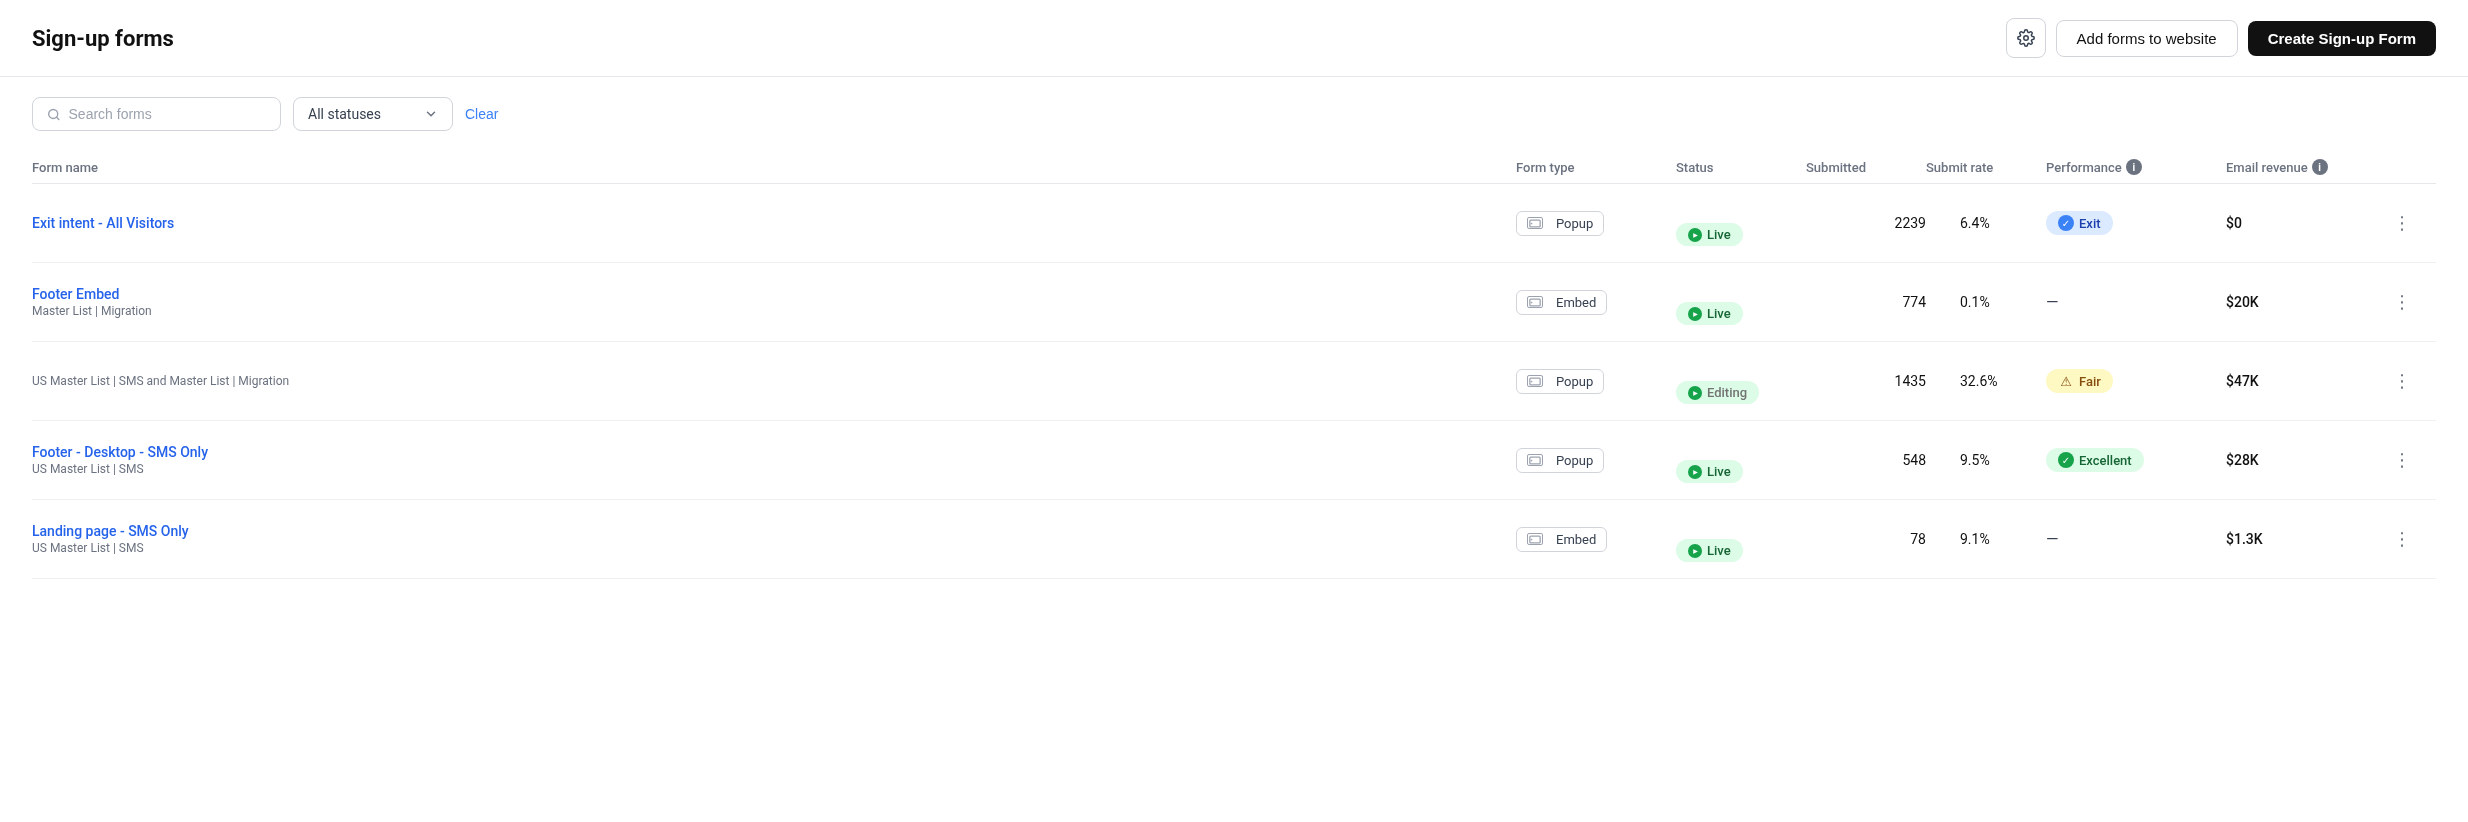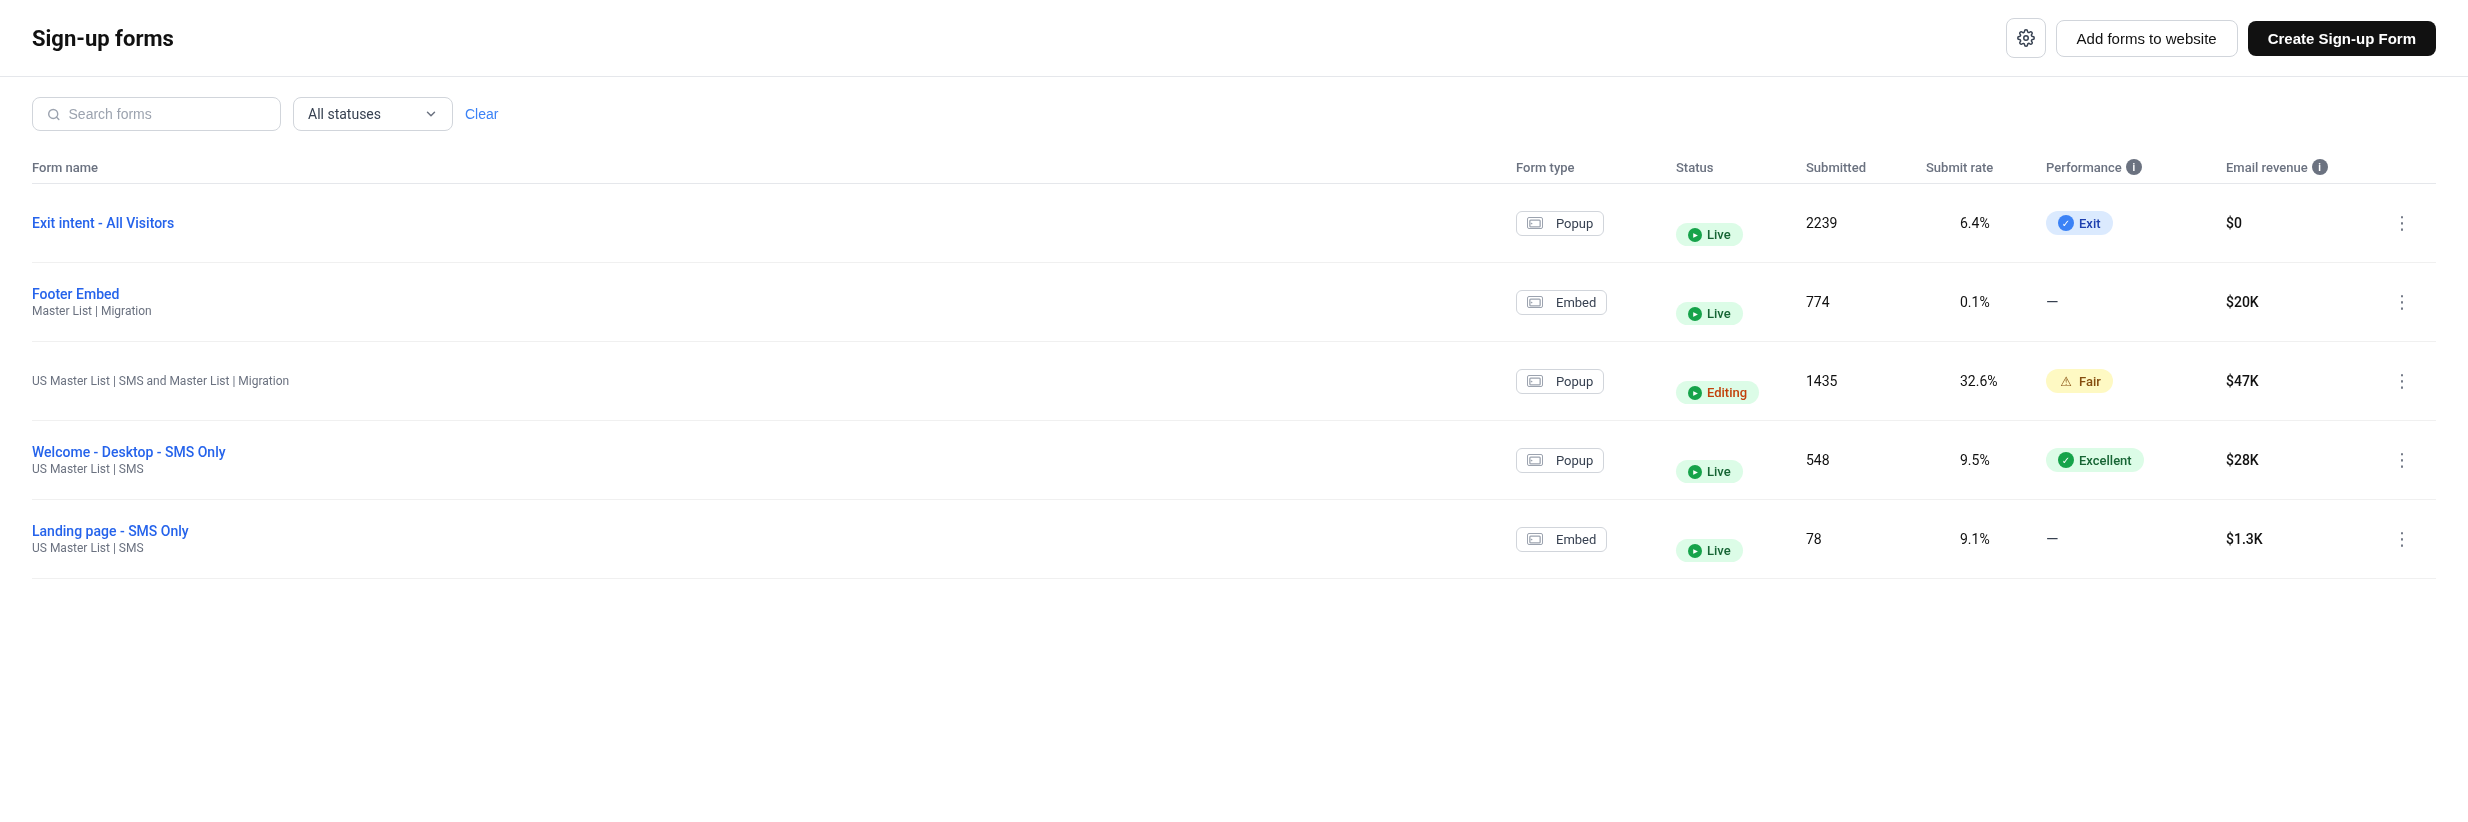--- a/index.html
+++ b/index.html
@@ -200,21 +200,21 @@
       margin-top: 23px;
     }
 
     .status-live {
       background: #dcfce7;
       color: #166534;
     }
 
     .status-editing {
       background: #dcfce7;
-      color: #c2410c;
+      color: #737373;
     }
 
     .status-dot {
       width: 14px;
       height: 14px;
       border-radius: 50%;
       background: #16a34a;
       display: inline-flex;
       align-items: center;
       justify-content: center;
@@ -292,20 +292,21 @@
 
     .revenue {
       font-size: 14px;
       color: #111;
       font-weight: 500;
     }
 
     .submitted-num {
       font-size: 14px;
       color: #111;
+      text-align: right;
     }
 
     .submit-rate {
       font-size: 14px;
       color: #111;
       margin-left: 34px;
     }
 
     .more-btn {
       display: flex;
@@ -484,21 +485,21 @@
         <span class="perf-icon-fair">⚠</span>
         <span>Fair</span>
       </span></div>
         <div class="revenue">$47K</div>
         <div>
           <button class="more-btn">⋮</button>
         </div>
       </div>
       <div class="table-row">
         <div class="form-name-cell">
-          <a class="form-link">Welcome - Desktop - SMS Only</a>
+          <a class="form-link">Footer - Desktop - SMS Only</a>
           <span class="form-sub">US Master List | SMS</span>
         </div>
         <div>
     <span class="type-badge">
       <span class="type-icon">
         <svg width="12" height="9" viewBox="0 0 14 10" fill="none">
           <rect x="1" y="1" width="12" height="8" rx="1" stroke="#9ca3af" stroke-width="1.5"></rect>
           <circle cx="3" cy="5" r="1" fill="#9ca3af"></circle>
         </svg>
       </span>

